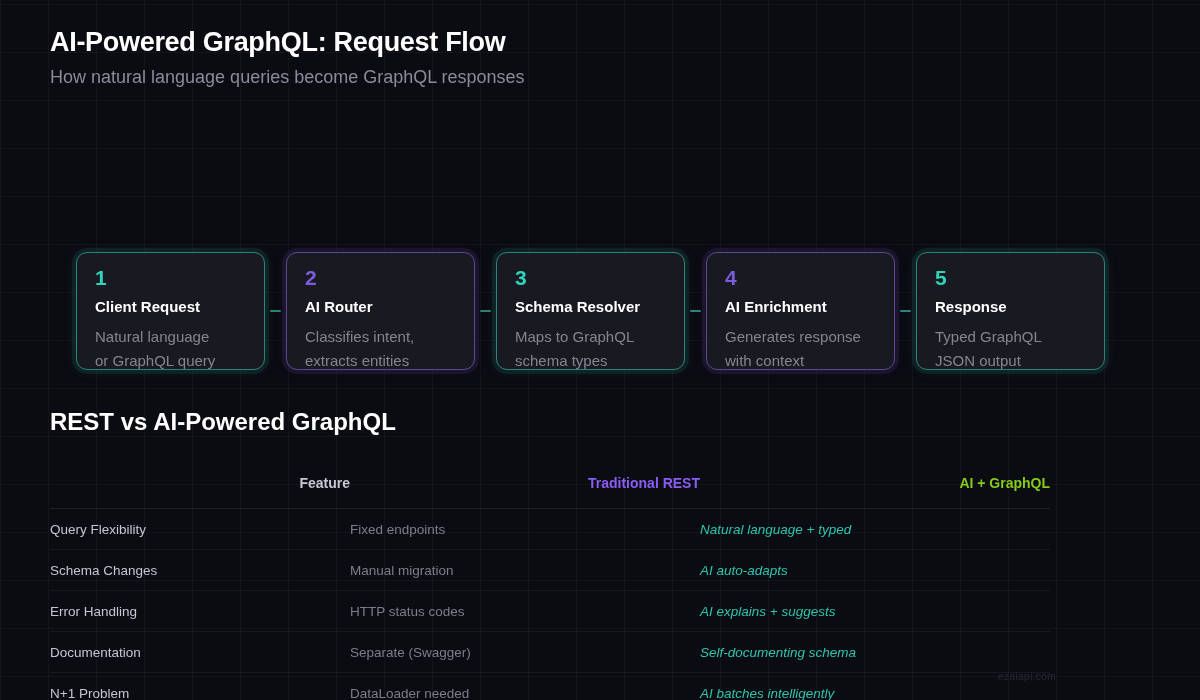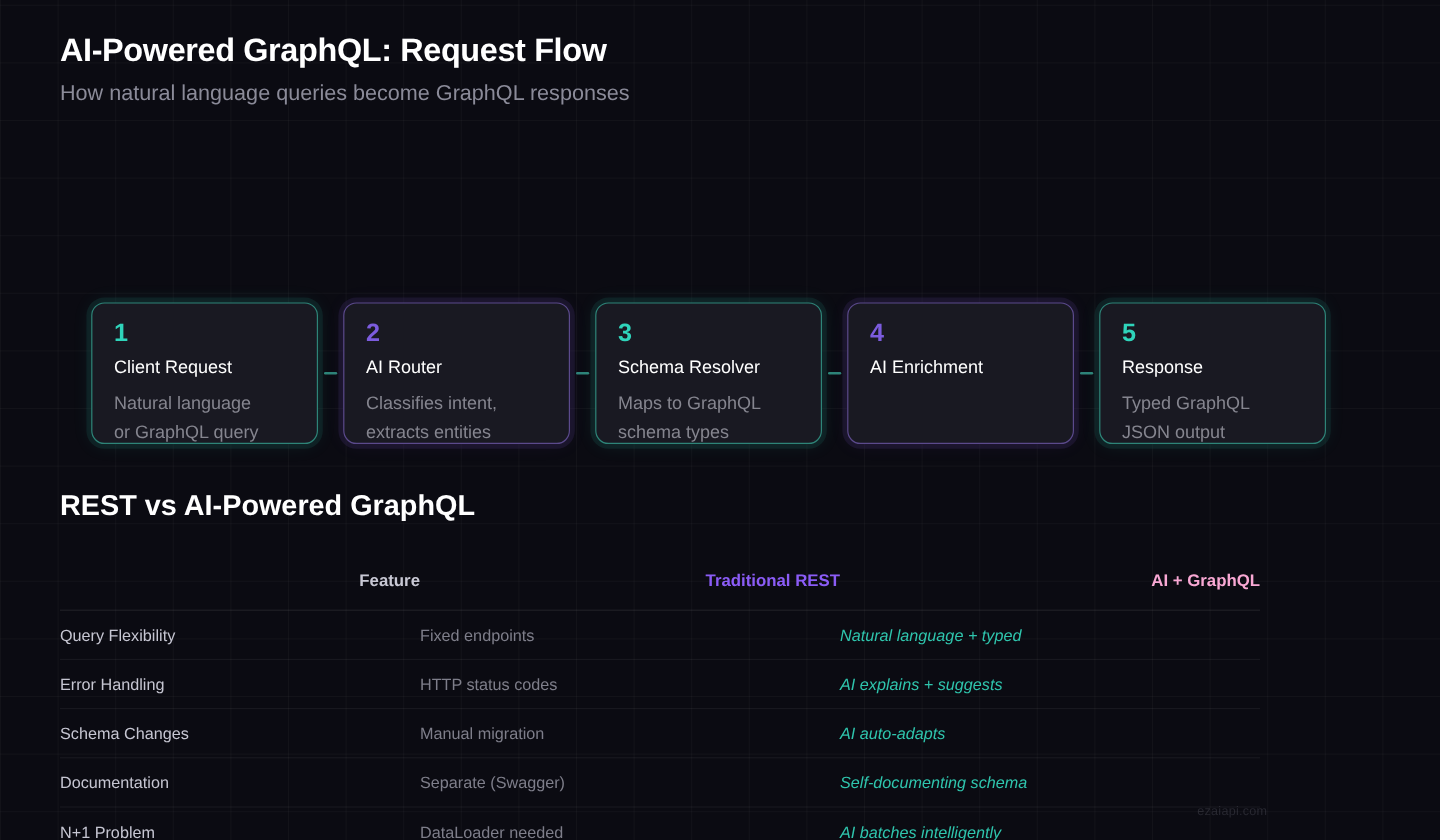--- a/index.html
+++ b/index.html
@@ -86,21 +86,21 @@
     font-size:21px;
     font-weight:bold;
     line-height:1;
     margin-bottom:10px;
   }
   .flow-card.teal  .card-num { color:#2fd4bb; }
   .flow-card.purple .card-num { color:#7c5cde; }
 
   .card-title {
     font-size:15px;
-    font-weight:normal;
+    font-weight:bold;
     color:#ffffff;
     line-height:1.2;
     margin-bottom:9px;
     white-space:nowrap;
   }
 
   .card-desc {
     font-size:15px;
     color:#85858f;
     line-height:1.62;
@@ -149,21 +149,21 @@
     font-size:14px;
     font-weight:bold;
     padding:0 0 17px 0;
     vertical-align:top;
     white-space:nowrap;
   }
   #compare-table thead tr { border-bottom:1px solid rgba(255,255,255,0.085); }
 
   th.th-feature { color:#c8c8d4; }
   th.th-rest    { color:#8b5cf6; }
-  th.th-ai      { color:#f9a8d4; }
+  th.th-ai      { color:#84cc16; }
 
   #compare-table tbody td {
     font-size:13.5px;
     padding:12.5px 0 12.5px 0;
     vertical-align:middle;
     white-space:nowrap;
     border-bottom:1px solid rgba(255,255,255,0.055);
   }
   #compare-table tbody tr:last-child td { border-bottom:none; }
 
@@ -226,20 +226,22 @@
 schema types</div>
     </div>
 
     <div class="connector">
       <div class="connector-dash"></div>
     </div>
 
     <div class="flow-card purple">
       <div class="card-num">4</div>
       <div class="card-title">AI Enrichment</div>
+      <div class="card-desc">Generates response
+with context</div>
     </div>
 
     <div class="connector">
       <div class="connector-dash"></div>
     </div>
 
     <div class="flow-card teal">
       <div class="card-num">5</div>
       <div class="card-title">Response</div>
       <div class="card-desc">Typed GraphQL
@@ -263,30 +265,30 @@
         <th class="th-ai">AI + GraphQL</th>
       </tr>
     </thead>
     <tbody>
       <tr>
         <td class="td-feature">Query Flexibility</td>
         <td class="td-rest">Fixed endpoints</td>
         <td class="td-ai">Natural language + typed</td>
       </tr>
       <tr>
+        <td class="td-feature">Schema Changes</td>
+        <td class="td-rest">Manual migration</td>
+        <td class="td-ai">AI auto-adapts</td>
+      </tr>
+      <tr>
         <td class="td-feature">Error Handling</td>
         <td class="td-rest">HTTP status codes</td>
         <td class="td-ai">AI explains + suggests</td>
       </tr>
       <tr>
-        <td class="td-feature">Schema Changes</td>
-        <td class="td-rest">Manual migration</td>
-        <td class="td-ai">AI auto-adapts</td>
-      </tr>
-      <tr>
         <td class="td-feature">Documentation</td>
         <td class="td-rest">Separate (Swagger)</td>
         <td class="td-ai">Self-documenting schema</td>
       </tr>
       <tr>
         <td class="td-feature">N+1 Problem</td>
         <td class="td-rest">DataLoader needed</td>
         <td class="td-ai">AI batches intelligently</td>
       </tr>
     </tbody>

